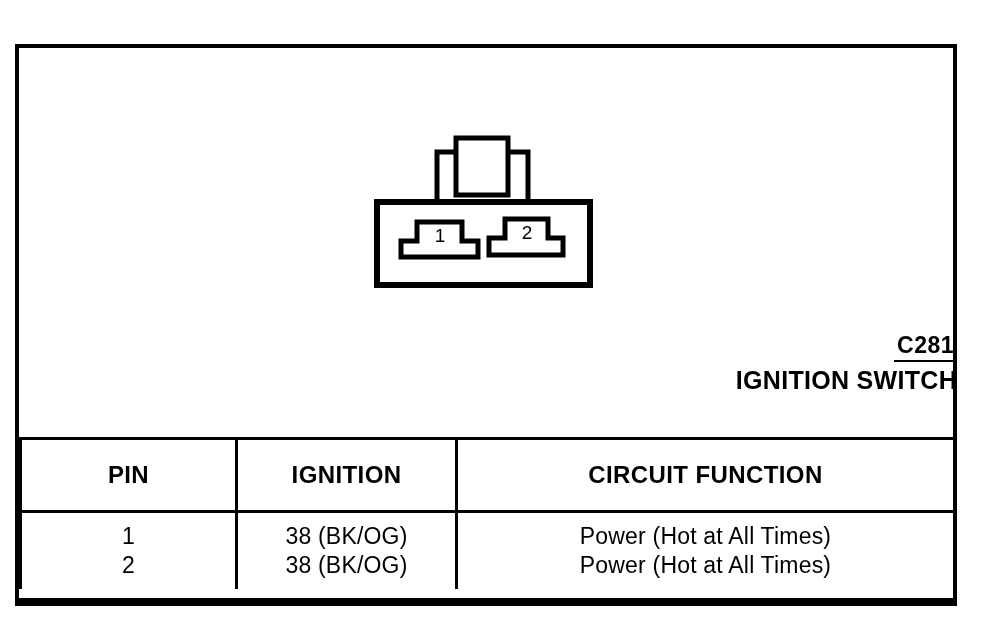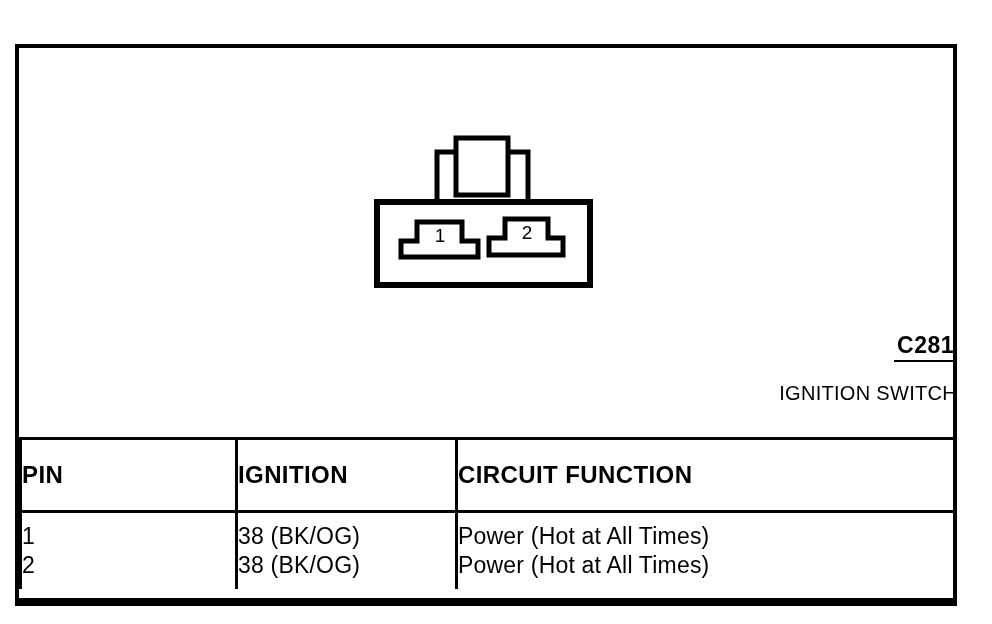--- a/index.html
+++ b/index.html
@@ -49,41 +49,41 @@
   #conn-id {
     font-size: 23px;
     font-weight: bold;
     letter-spacing: 0.5px;
     line-height: 26px;
     display: inline-block;
     border-bottom: 2px solid #000;
     padding: 0 3px 2px 3px;
   }
   #conn-name {
-    font-size: 20px;
-    font-weight: normal;
+    font-size: 25px;
+    font-weight: bold;
     letter-spacing: 0.3px;
-    margin-top: 17px;
+    margin-top: 4px;
     line-height: 28px;
   }
 
   
   #pin-table {
     position: absolute;
     left: 19px;
     top: 437px;
     width: 934px;
     border-collapse: collapse;
     table-layout: fixed;
     background: #fff;
   }
   #pin-table th,
   #pin-table td {
     border: 3px solid #000;
-    text-align: left;
+    text-align: center;
     padding: 0;
     vertical-align: middle;
   }
   #pin-table thead th {
     height: 70px;
     font-size: 24px;
     font-weight: bold;
     letter-spacing: 0.4px;
   }
   #pin-table tbody td {

